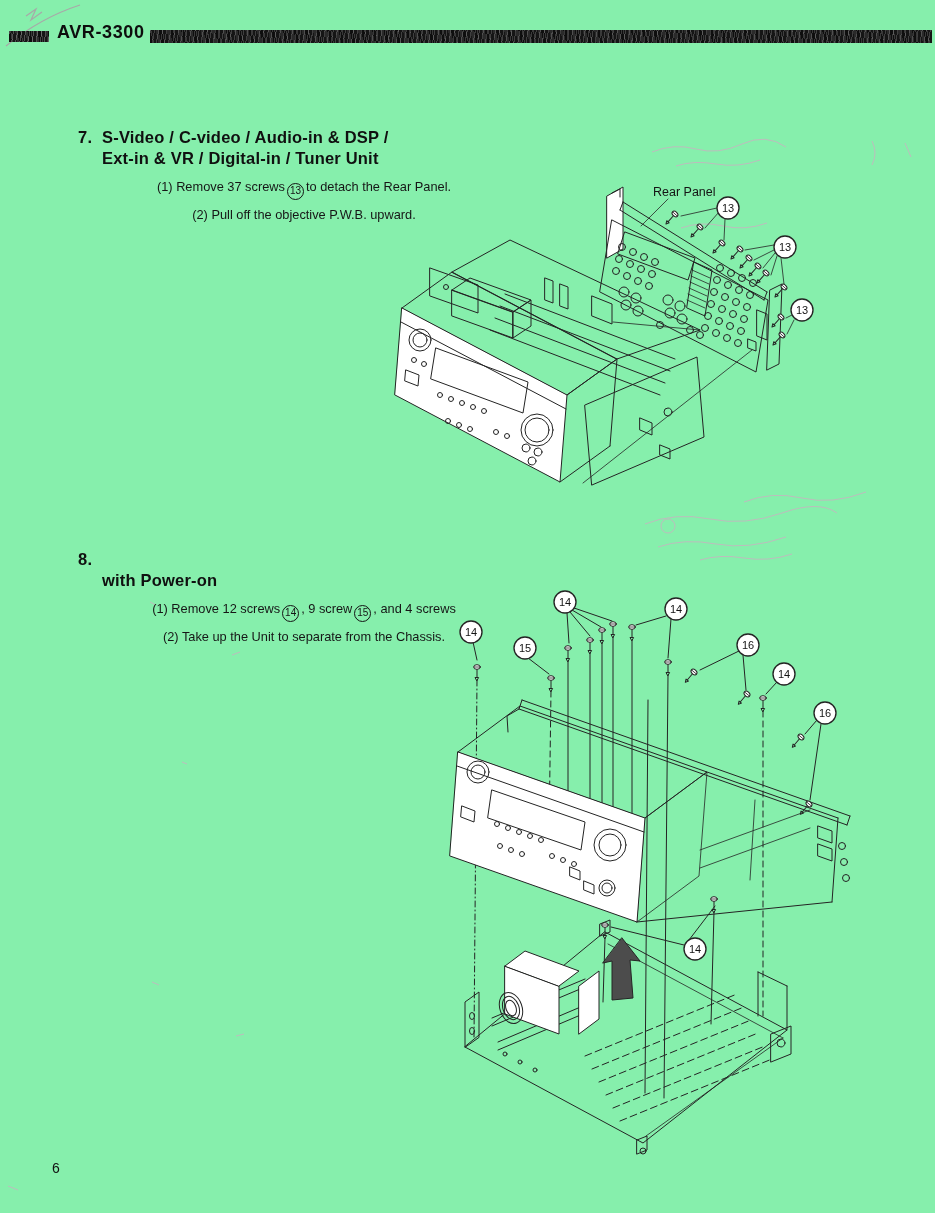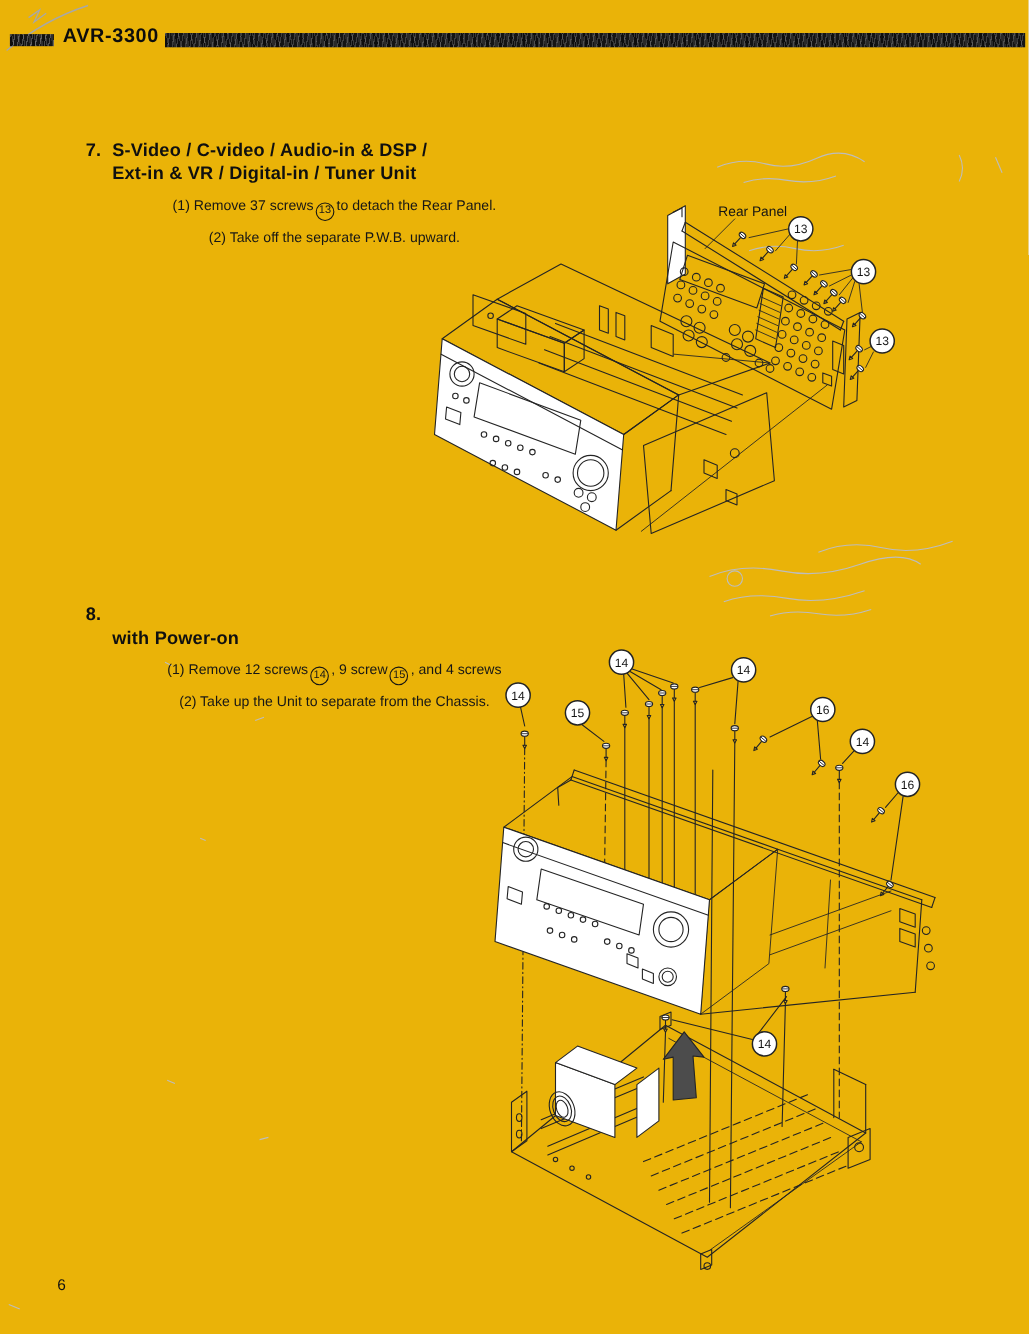--- a/index.html
+++ b/index.html
@@ -1,17 +1,17 @@
 <!DOCTYPE html>
 <html><head>
 <meta charset="utf-8">
 <title>AVR-3300</title>
 <style>
   html,body{margin:0;padding:0;background:#e8e8e8;}
-  .page{position:relative;width:935px;height:1213px;background:#eab308;overflow:hidden;
+  .page{position:relative;width:935px;height:1213px;background:#86efac;overflow:hidden;
         font-family:"Liberation Sans",sans-serif;color:#1a1a1a;}
   
   .hdr-tab{position:absolute;left:9px;top:31px;width:40px;height:11px;
     background:repeating-linear-gradient(100deg,rgba(255,255,255,.25) 0 1px,transparent 1px 4px),
                repeating-linear-gradient(80deg,#0e0e0e 0 3px,#3a3a3a 3px 4px,#161616 4px 8px,#2e2e2e 8px 10px);}
   .hdr-model{position:absolute;left:57px;top:22px;font-size:18px;font-weight:700;
     letter-spacing:.6px;color:#0d0d0d;}
   .hdr-bar{position:absolute;left:150px;top:30px;width:782px;height:13px;
     background:repeating-linear-gradient(100deg,rgba(255,255,255,.18) 0 1px,transparent 1px 4px),
                repeating-linear-gradient(78deg,#0e0e0e 0 3px,#383838 3px 4px,#151515 4px 8px,#2a2a2a 8px 11px);}
@@ -80,21 +80,21 @@
         <span>Ext-in &amp; VR / Digital-in / Tuner Unit</span>
       </span>
     </div>
     <div class="steps">
       <div class="step">
         <span>(1)</span>
         <span>Remove 37 screws</span><span class="badge">13</span><span>to detach the Rear Panel.</span>
       </div>
       <div class="step">
         <span>(2)</span>
-        <span>Take off the separate P.W.B. upward.</span>
+        <span>Pull off the objective P.W.B. upward.</span>
       </div>
     </div>
   </section>
 
   <section class="sec sec8">
     <div class="h">
       <span class="h-num">8.</span>
       <span class="h-lines">
         <br>
         <span>with Power-on</span>

